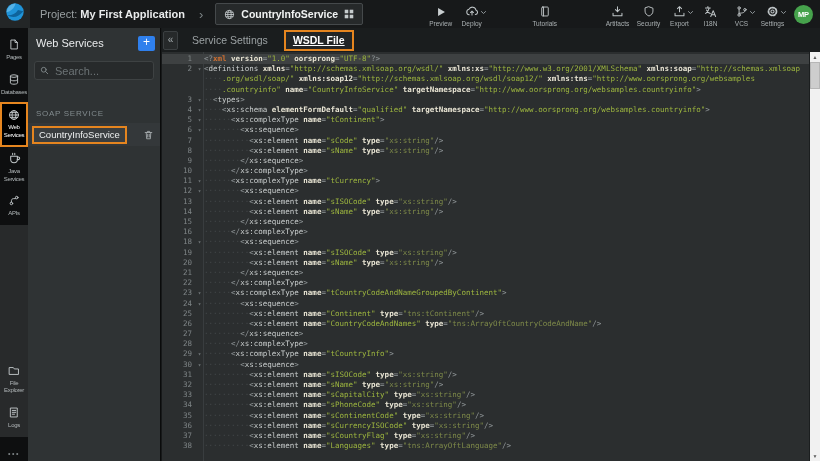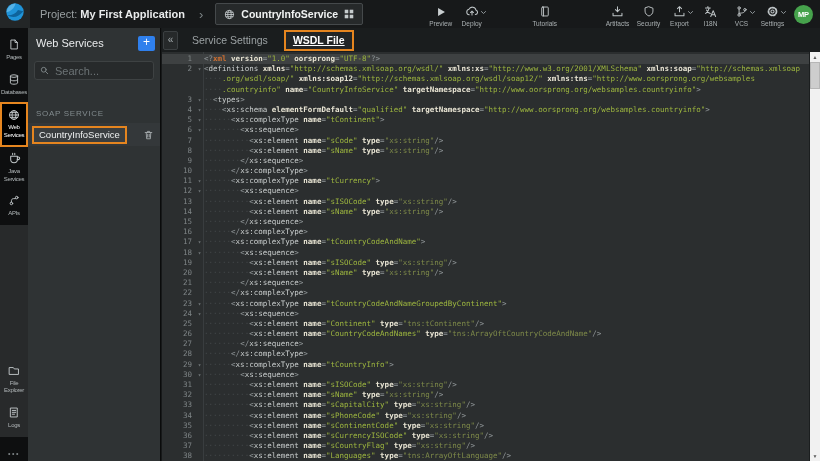--- a/index.html
+++ b/index.html
@@ -345,21 +345,20 @@
       <div class="crow"><span class="ln">7</span><span class="fold"></span><span class="code"><span class="ws">··········</span><span class="pu">&lt;</span><span class="tg">xs:element</span> <span class="at">name</span><span class="pu">=</span><span class="av">"sCode"</span> <span class="at">type</span><span class="pu">=</span><span class="tv">"xs:string"</span><span class="pu">/&gt;</span></span></div>
       <div class="crow"><span class="ln">8</span><span class="fold"></span><span class="code"><span class="ws">··········</span><span class="pu">&lt;</span><span class="tg">xs:element</span> <span class="at">name</span><span class="pu">=</span><span class="av">"sName"</span> <span class="at">type</span><span class="pu">=</span><span class="tv">"xs:string"</span><span class="pu">/&gt;</span></span></div>
       <div class="crow"><span class="ln">9</span><span class="fold"></span><span class="code"><span class="ws">········</span><span class="pu">&lt;/</span><span class="tg">xs:sequence</span><span class="pu">&gt;</span></span></div>
       <div class="crow"><span class="ln">10</span><span class="fold"></span><span class="code"><span class="ws">······</span><span class="pu">&lt;/</span><span class="tg">xs:complexType</span><span class="pu">&gt;</span></span></div>
       <div class="crow"><span class="ln">11</span><span class="fold">▾</span><span class="code"><span class="ws">······</span><span class="pu">&lt;</span><span class="tg">xs:complexType</span> <span class="at">name</span><span class="pu">=</span><span class="av">"tCurrency"</span><span class="pu">&gt;</span></span></div>
       <div class="crow"><span class="ln">12</span><span class="fold">▾</span><span class="code"><span class="ws">········</span><span class="pu">&lt;</span><span class="tg">xs:sequence</span><span class="pu">&gt;</span></span></div>
       <div class="crow"><span class="ln">13</span><span class="fold"></span><span class="code"><span class="ws">··········</span><span class="pu">&lt;</span><span class="tg">xs:element</span> <span class="at">name</span><span class="pu">=</span><span class="av">"sISOCode"</span> <span class="at">type</span><span class="pu">=</span><span class="tv">"xs:string"</span><span class="pu">/&gt;</span></span></div>
       <div class="crow"><span class="ln">14</span><span class="fold"></span><span class="code"><span class="ws">··········</span><span class="pu">&lt;</span><span class="tg">xs:element</span> <span class="at">name</span><span class="pu">=</span><span class="av">"sName"</span> <span class="at">type</span><span class="pu">=</span><span class="tv">"xs:string"</span><span class="pu">/&gt;</span></span></div>
       <div class="crow"><span class="ln">15</span><span class="fold"></span><span class="code"><span class="ws">········</span><span class="pu">&lt;/</span><span class="tg">xs:sequence</span><span class="pu">&gt;</span></span></div>
       <div class="crow"><span class="ln">16</span><span class="fold"></span><span class="code"><span class="ws">······</span><span class="pu">&lt;/</span><span class="tg">xs:complexType</span><span class="pu">&gt;</span></span></div>
-      <div class="crow"><span class="ln">17</span><span class="fold">▾</span><span class="code"><span class="ws">······</span><span class="pu">&lt;</span><span class="tg">xs:complexType</span> <span class="at">name</span><span class="pu">=</span><span class="av">"tCountryCodeAndName"</span><span class="pu">&gt;</span></span></div>
       <div class="crow"><span class="ln">18</span><span class="fold">▾</span><span class="code"><span class="ws">········</span><span class="pu">&lt;</span><span class="tg">xs:sequence</span><span class="pu">&gt;</span></span></div>
       <div class="crow"><span class="ln">19</span><span class="fold"></span><span class="code"><span class="ws">··········</span><span class="pu">&lt;</span><span class="tg">xs:element</span> <span class="at">name</span><span class="pu">=</span><span class="av">"sISOCode"</span> <span class="at">type</span><span class="pu">=</span><span class="tv">"xs:string"</span><span class="pu">/&gt;</span></span></div>
       <div class="crow"><span class="ln">20</span><span class="fold"></span><span class="code"><span class="ws">··········</span><span class="pu">&lt;</span><span class="tg">xs:element</span> <span class="at">name</span><span class="pu">=</span><span class="av">"sName"</span> <span class="at">type</span><span class="pu">=</span><span class="tv">"xs:string"</span><span class="pu">/&gt;</span></span></div>
       <div class="crow"><span class="ln">21</span><span class="fold"></span><span class="code"><span class="ws">········</span><span class="pu">&lt;/</span><span class="tg">xs:sequence</span><span class="pu">&gt;</span></span></div>
       <div class="crow"><span class="ln">22</span><span class="fold"></span><span class="code"><span class="ws">······</span><span class="pu">&lt;/</span><span class="tg">xs:complexType</span><span class="pu">&gt;</span></span></div>
       <div class="crow"><span class="ln">23</span><span class="fold">▾</span><span class="code"><span class="ws">······</span><span class="pu">&lt;</span><span class="tg">xs:complexType</span> <span class="at">name</span><span class="pu">=</span><span class="av">"tCountryCodeAndNameGroupedByContinent"</span><span class="pu">&gt;</span></span></div>
       <div class="crow"><span class="ln">24</span><span class="fold">▾</span><span class="code"><span class="ws">········</span><span class="pu">&lt;</span><span class="tg">xs:sequence</span><span class="pu">&gt;</span></span></div>
       <div class="crow"><span class="ln">25</span><span class="fold"></span><span class="code"><span class="ws">··········</span><span class="pu">&lt;</span><span class="tg">xs:element</span> <span class="at">name</span><span class="pu">=</span><span class="av">"Continent"</span> <span class="at">type</span><span class="pu">=</span><span class="tv">"tns:tContinent"</span><span class="pu">/&gt;</span></span></div>
       <div class="crow"><span class="ln">26</span><span class="fold"></span><span class="code"><span class="ws">··········</span><span class="pu">&lt;</span><span class="tg">xs:element</span> <span class="at">name</span><span class="pu">=</span><span class="av">"CountryCodeAndNames"</span> <span class="at">type</span><span class="pu">=</span><span class="tv">"tns:ArrayOftCountryCodeAndName"</span><span class="pu">/&gt;</span></span></div>
       <div class="crow"><span class="ln">27</span><span class="fold"></span><span class="code"><span class="ws">········</span><span class="pu">&lt;/</span><span class="tg">xs:sequence</span><span class="pu">&gt;</span></span></div>

